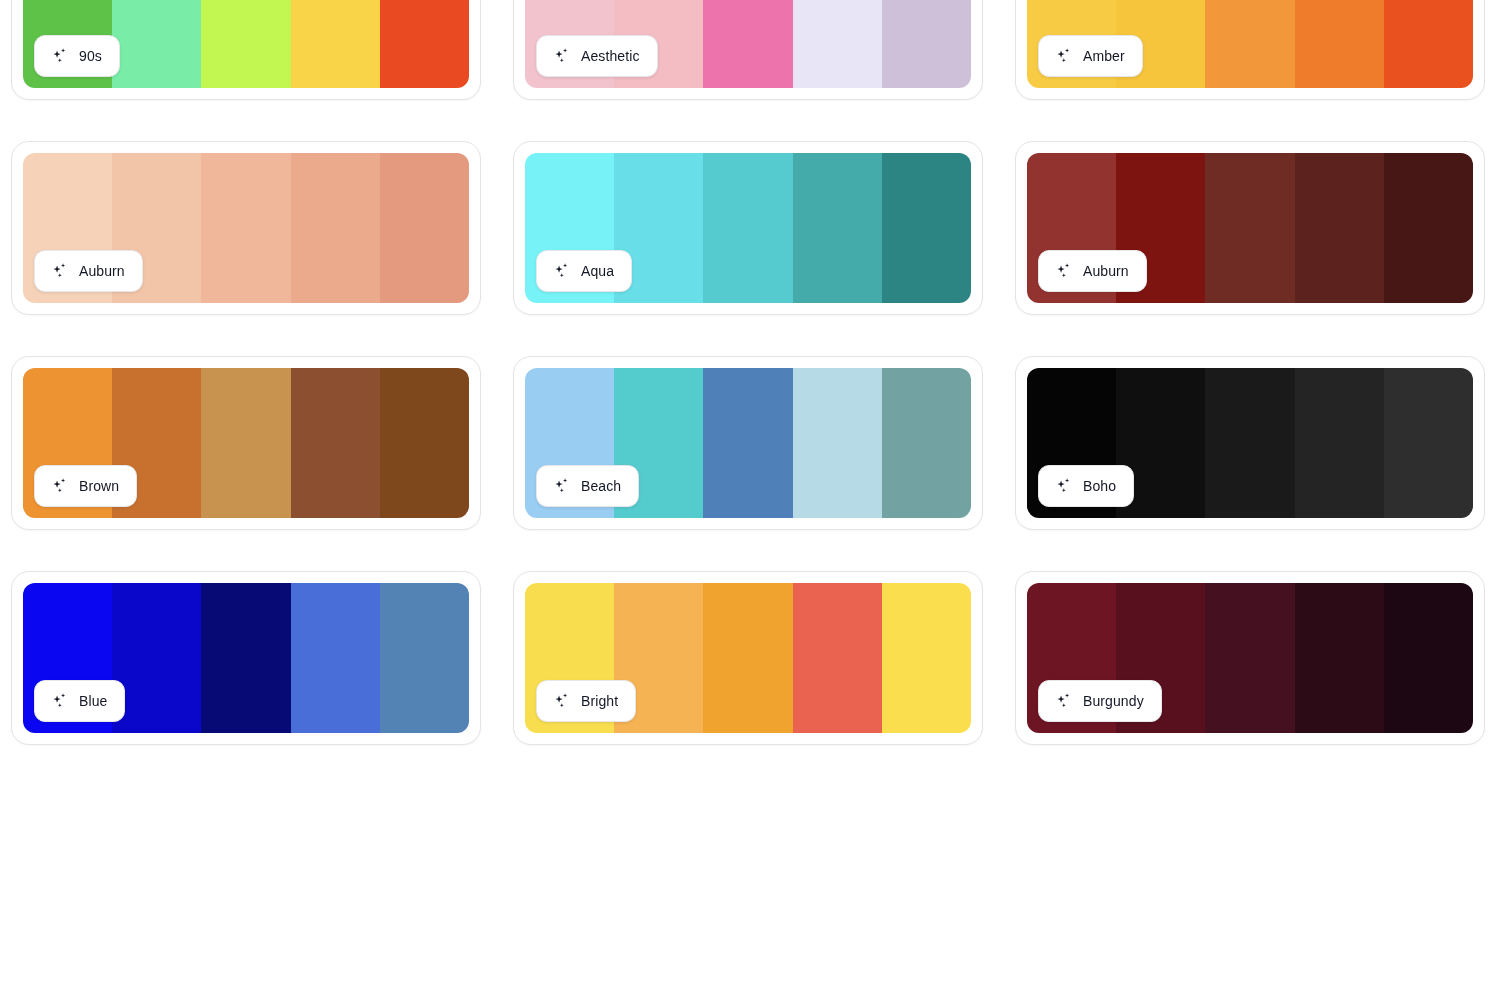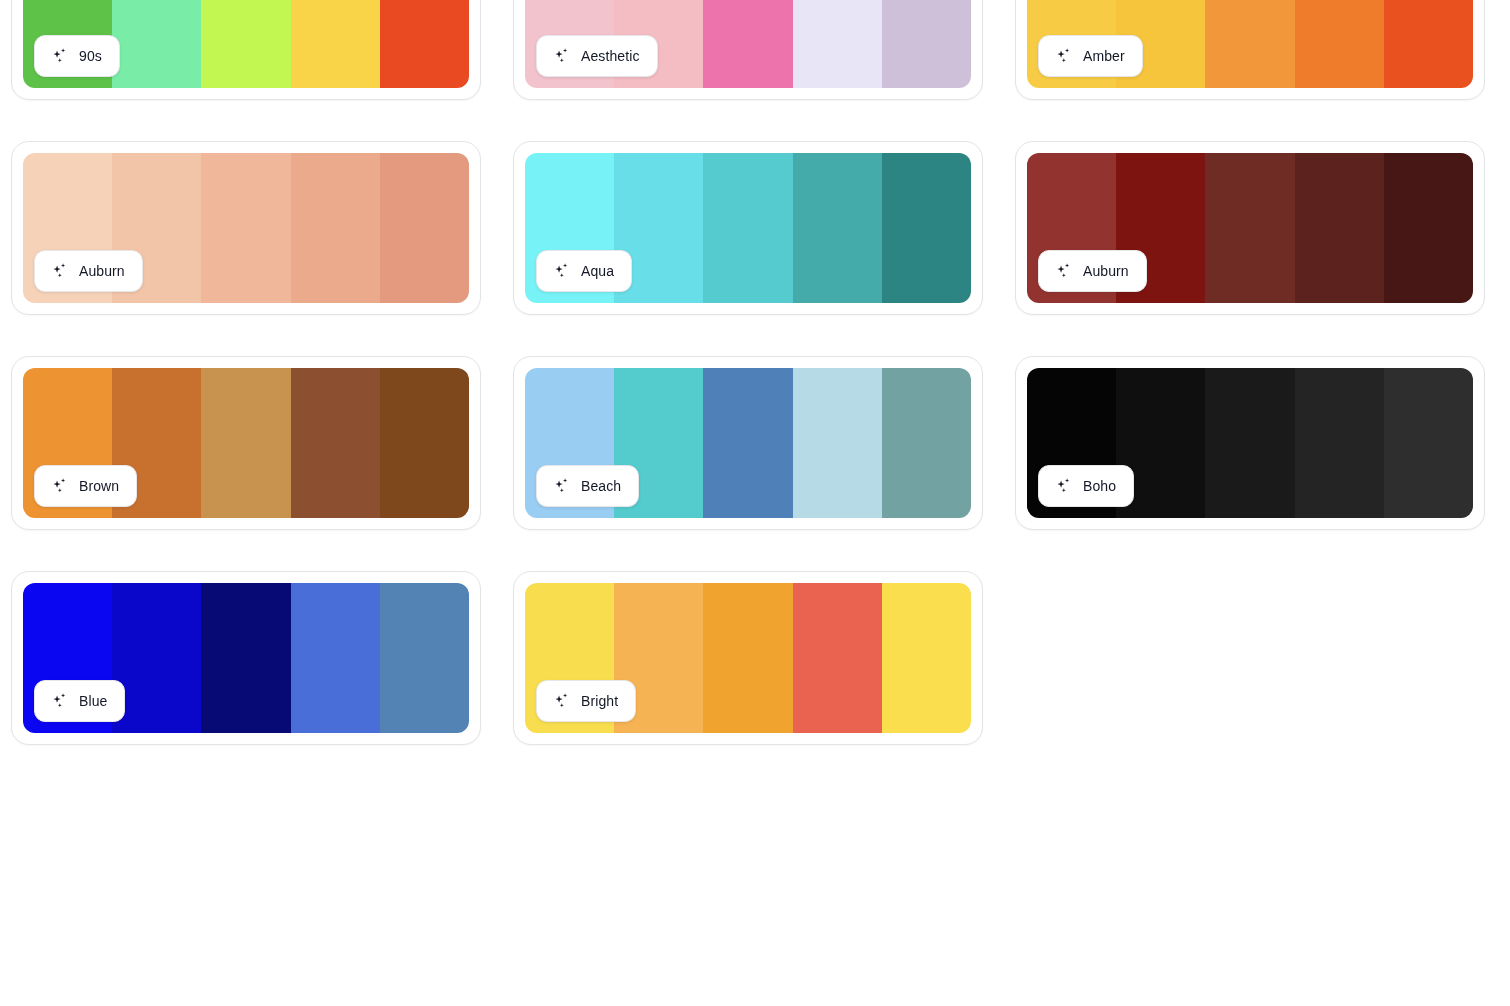--- a/index.html
+++ b/index.html
@@ -296,13 +296,32 @@
         <span>
           <svg class="sparkles-icon" viewBox="0 0 24 24" aria-hidden="true">
             <path fill="#141726" d="M9.2 5.1 10.25 8.2 13.35 9.25 10.25 10.3 9.2 13.4 8.15 10.3 5.05 9.25 8.15 8.2 Z"></path>
             <path fill="#141726" d="M16.1 2.6 16.72 4.45 18.57 5.07 16.72 5.69 16.1 7.54 15.48 5.69 13.63 5.07 15.48 4.45 Z"></path>
             <path fill="#141726" d="M12.35 14.1 12.92 15.78 14.6 16.35 12.92 16.92 12.35 18.6 11.78 16.92 10.1 16.35 11.78 15.78 Z"></path>
           </svg>
         </span>
         <span class="badge-label">Bright</span>
       </div>
     </div>
+    <div class="palette-card">
+      <div class="swatch-strip">
+        <div class="swatch" style="background: rgb(109, 21, 35);"></div>
+        <div class="swatch" style="background: rgb(88, 16, 31);"></div>
+        <div class="swatch" style="background: rgb(69, 16, 32);"></div>
+        <div class="swatch" style="background: rgb(44, 11, 22);"></div>
+        <div class="swatch" style="background: rgb(29, 7, 19);"></div>
+      </div>
+      <div class="palette-badge">
+        <span>
+          <svg class="sparkles-icon" viewBox="0 0 24 24" aria-hidden="true">
+            <path fill="#141726" d="M9.2 5.1 10.25 8.2 13.35 9.25 10.25 10.3 9.2 13.4 8.15 10.3 5.05 9.25 8.15 8.2 Z"></path>
+            <path fill="#141726" d="M16.1 2.6 16.72 4.45 18.57 5.07 16.72 5.69 16.1 7.54 15.48 5.69 13.63 5.07 15.48 4.45 Z"></path>
+            <path fill="#141726" d="M12.35 14.1 12.92 15.78 14.6 16.35 12.92 16.92 12.35 18.6 11.78 16.92 10.1 16.35 11.78 15.78 Z"></path>
+          </svg>
+        </span>
+        <span class="badge-label">Burgundy</span>
+      </div>
+    </div>
   </div>
 
 </body></html>

